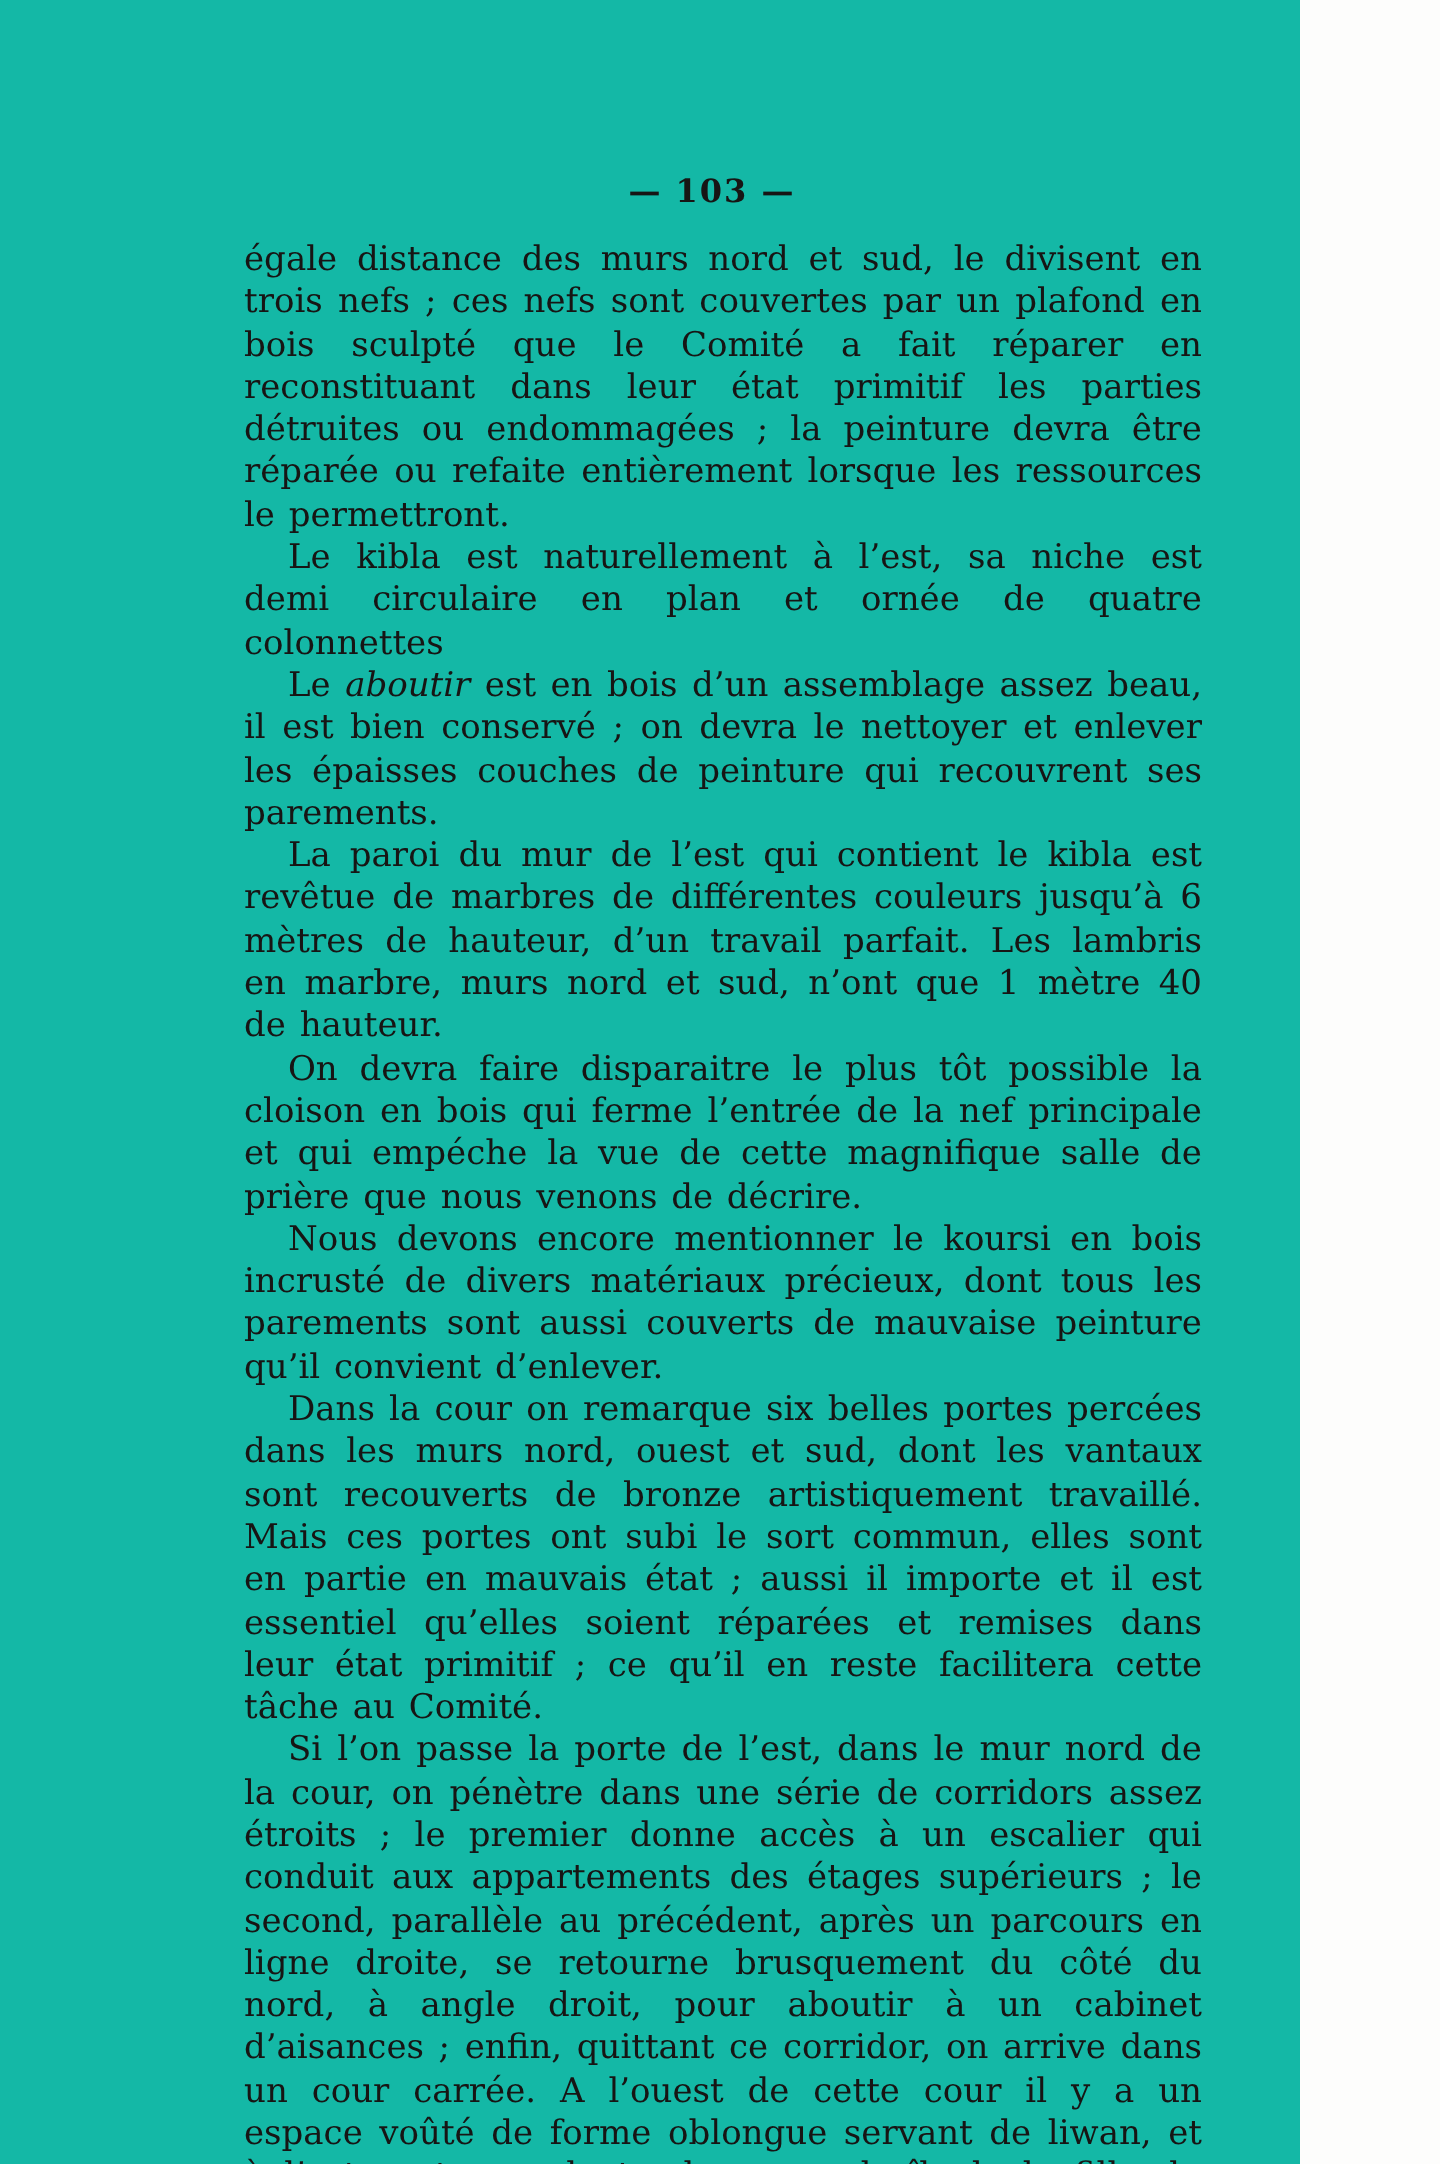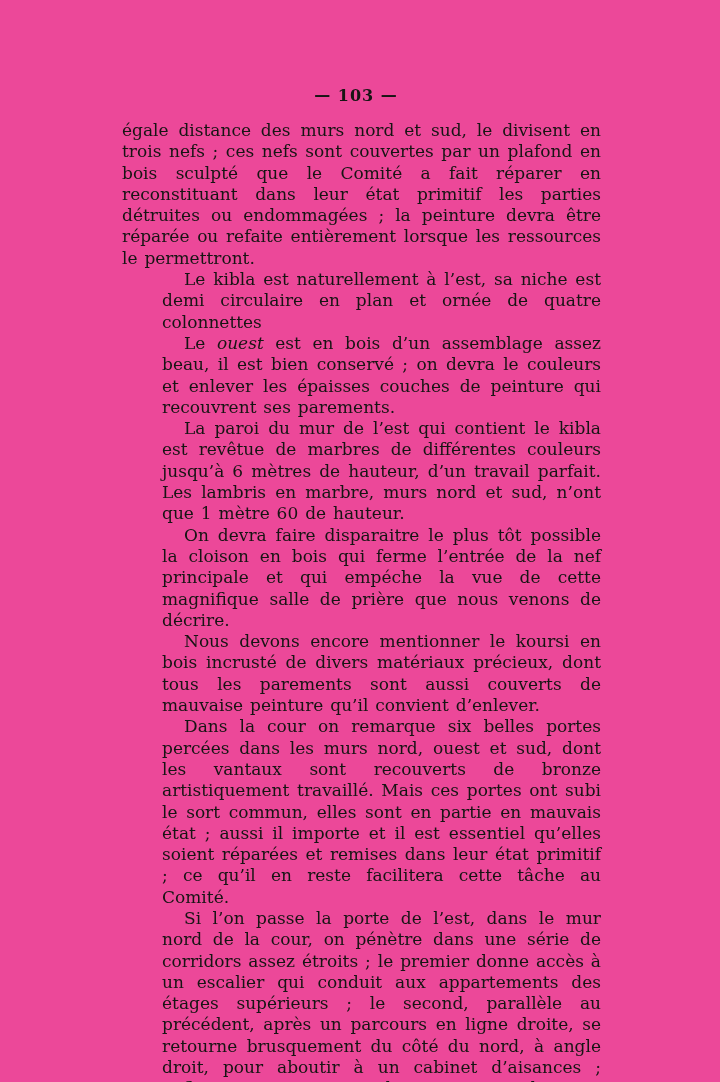--- a/index.html
+++ b/index.html
@@ -12,23 +12,23 @@
     position: relative;
     background: #fdfdfc;
     font-family: "DejaVu Serif", "Liberation Serif", serif;
     color: #171514;
     overflow: hidden;
   }
   .page {
     position: absolute;
     left: 0;
     top: 0;
-    width: 720px;
+    width: 650px;
     height: 1082px;
-    background: #ec4899;
+    background: #14b8a6;
   }
   .page-number {
     position: absolute;
     top: 86px;
     left: 122px;
     width: 468px;
     text-align: center;
     font-size: 16px;
     font-weight: bold;
     letter-spacing: 1px;
@@ -41,43 +41,42 @@
   }
   .text-block p {
     margin: 0;
     font-size: 17px;
     line-height: 21.3px;
     text-align: justify;
     word-spacing: 1.5px;
   }
   .text-block p.indent {
     text-indent: 22px;
-    margin-left: 40px;
   }
   .text-block em {
     font-style: italic;
   }
 </style>
 </head>
 <body>
 
 <div class="page">
 
   <div class="page-number">— 103 —</div>
 
   <div class="text-block">
 
     <p>égale distance des murs nord et sud, le divisent en trois nefs ; ces nefs sont couvertes par un plafond en bois sculpté que le Comité a fait réparer en reconstituant dans leur état primitif les parties détruites ou endommagées ; la peinture devra être réparée ou refaite entièrement lorsque les ressources le permettront.</p>
 
     <p class="indent">Le kibla est naturellement à l’est, sa niche est demi circulaire en plan et ornée de quatre colonnettes</p>
 
 
-    <p class="indent"><span>Le </span><em>ouest</em><span> est en bois d’un assemblage assez beau, il est bien conservé ; on devra le couleurs et enlever les épaisses couches de peinture qui recouvrent ses parements.</span></p>
+    <p class="indent"><span>Le </span><em>aboutir</em><span> est en bois d’un assemblage assez beau, il est bien conservé ; on devra le nettoyer et enlever les épaisses couches de peinture qui recouvrent ses parements.</span></p>
 
-    <p class="indent">La paroi du mur de l’est qui contient le kibla est revêtue de marbres de différentes couleurs jusqu’à 6 mètres de hauteur, d’un travail parfait. Les lambris en marbre, murs nord et sud, n’ont que 1 mètre 60 de hauteur.</p>
+    <p class="indent">La paroi du mur de l’est qui contient le kibla est revêtue de marbres de différentes couleurs jusqu’à 6 mètres de hauteur, d’un travail parfait. Les lambris en marbre, murs nord et sud, n’ont que 1 mètre 40 de hauteur.</p>
 
     <p class="indent">On devra faire disparaitre le plus tôt possible la cloison en bois qui ferme l’entrée de la nef principale et qui empéche la vue de cette magnifique salle de prière que nous venons de décrire.</p>
 
     <p class="indent">Nous devons encore mentionner le koursi en bois incrusté de divers matériaux précieux, dont tous les parements sont aussi couverts de mauvaise peinture qu’il convient d’enlever.</p>
 
     <p class="indent">Dans la cour on remarque six belles portes percées dans les murs nord, ouest et sud, dont les vantaux sont recouverts de bronze artistiquement travaillé. Mais ces portes ont subi le sort commun, elles sont en partie en mauvais état ; aussi il importe et il est essentiel qu’elles soient réparées et remises dans leur état primitif ; ce qu’il en reste facilitera cette tâche au Comité.</p>
 
     <p class="indent">Si l’on passe la porte de l’est, dans le mur nord de la cour, on pénètre dans une série de corridors assez étroits ; le premier donne accès à un escalier qui conduit aux appartements des étages supérieurs ; le second, parallèle au précédent, après un parcours en ligne droite, se retourne brusquement du côté du nord, à angle droit, pour aboutir à un cabinet d’aisances ; enfin, quittant ce corridor, on arrive dans un cour carrée. A l’ouest de cette cour il y a un espace voûté de forme oblongue servant de liwan, et à l’est se trouve le tombeau ou darîh de la fille du sultan Barkouk. Ce</p>
 
   </div>

